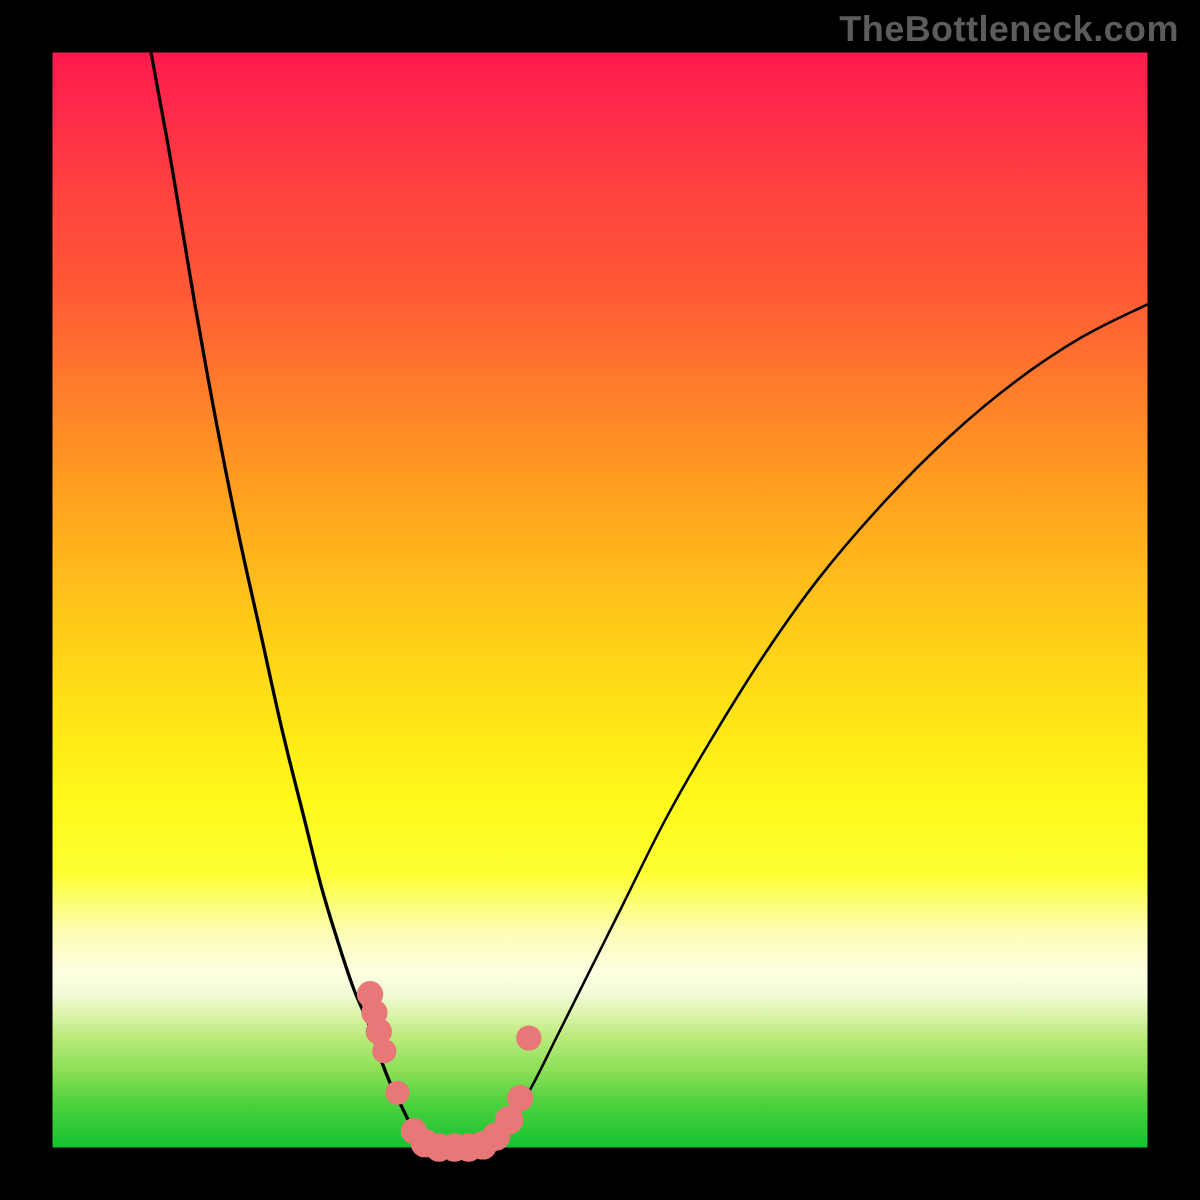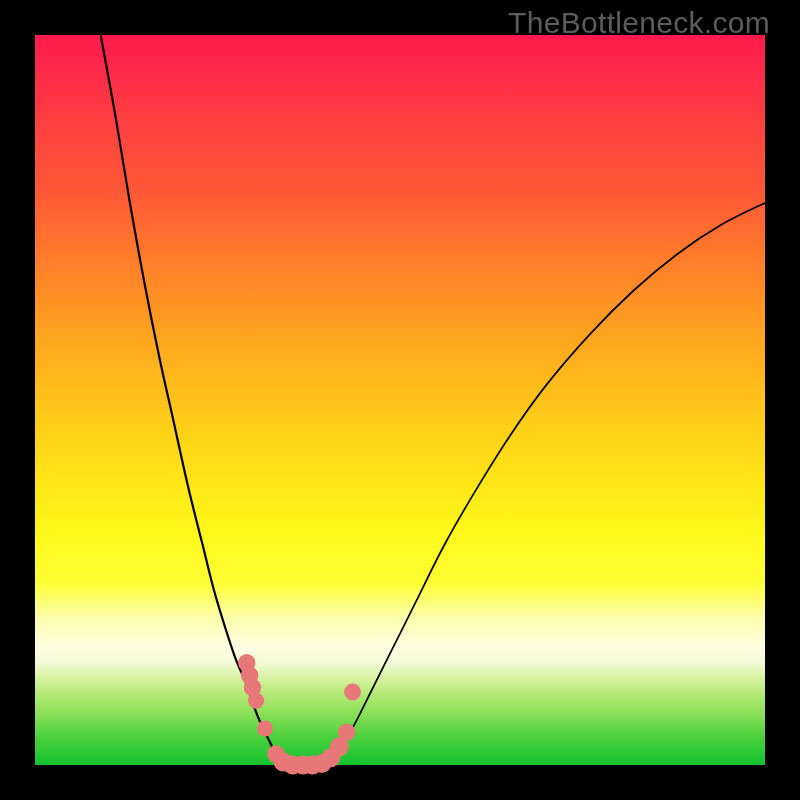--- a/index.html
+++ b/index.html
@@ -45,23 +45,23 @@
       #d9f3a6 88%,
       #b9ea7a 90%,
       #8bdf57 93%,
       #4ed13e 96%,
       #14c22f 100%
     );
   }
   .watermark {
     position: absolute;
     top: 6px;
-    right: 30px;
-    font-size: 30px;
-    font-weight: 400;
+    right: 14px;
+    font-size: 24px;
+    font-weight: 700;
     color: #5c5c5c;
     letter-spacing: 0.3px;
   }
   svg.curves {
     position: absolute;
     top: 0;
     left: 0;
     width: 730px;
     height: 730px;
     overflow: visible;

